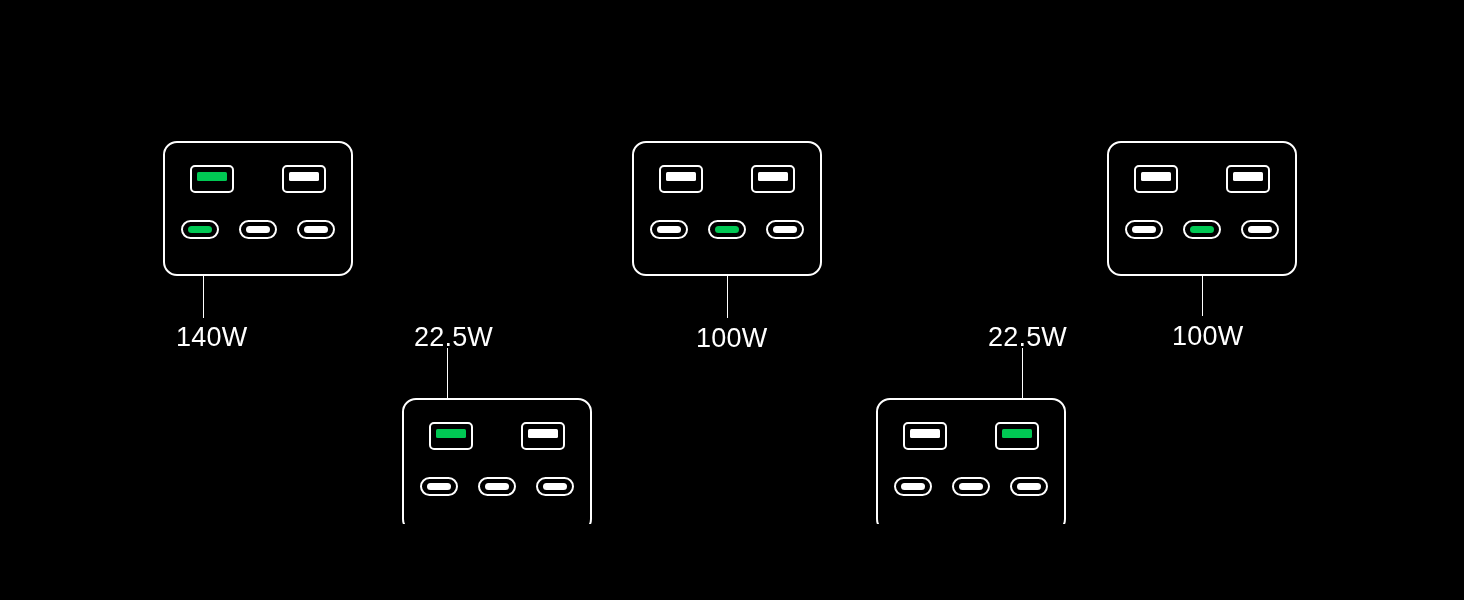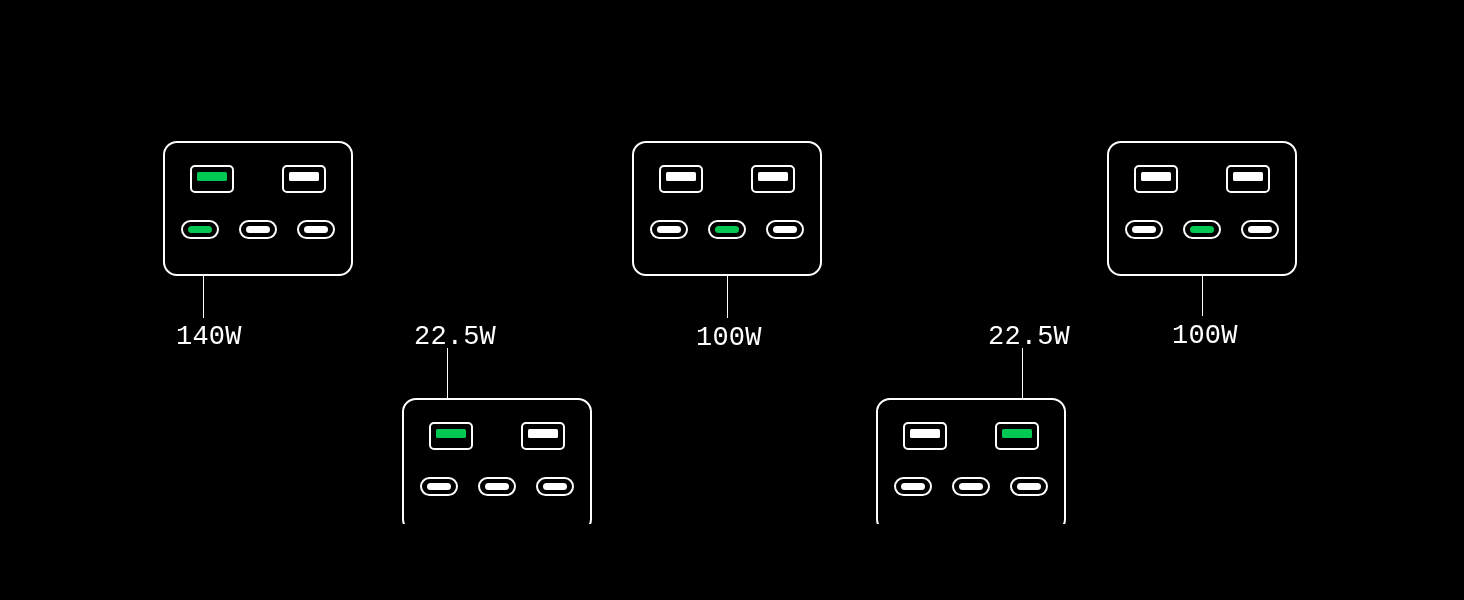--- a/index.html
+++ b/index.html
@@ -97,21 +97,21 @@
     font-weight: 400;
     letter-spacing: 0.2px;
     white-space: nowrap;
     line-height: 1;
     z-index: 4;
   }
 </style>
 </head>
 <body>
 
-<div id="stage" style="width: 1464px; height: 524px; background: rgb(0, 0, 0); font-family: Liberation Mono, monospace;">
+<div id="stage" style="width: 1464px; height: 524px; background: rgb(0, 0, 0);">
     <div class="leader" style="left: 203px; top: 252px; height: 66px; background: rgb(255, 255, 255);"></div>
     <div class="watt-label" style="left: 176px; top: 324px;">140W</div>
     <div class="device" style="left: 163px; top: 141px; border-color: rgb(255, 255, 255);">
       <div class="port-row row-a">
         <div class="usb-a lit">
           <span class="bar" style="background: rgb(0, 200, 83);"></span>
         </div>
         <div class="usb-a">
           <span class="bar"></span>
         </div>

